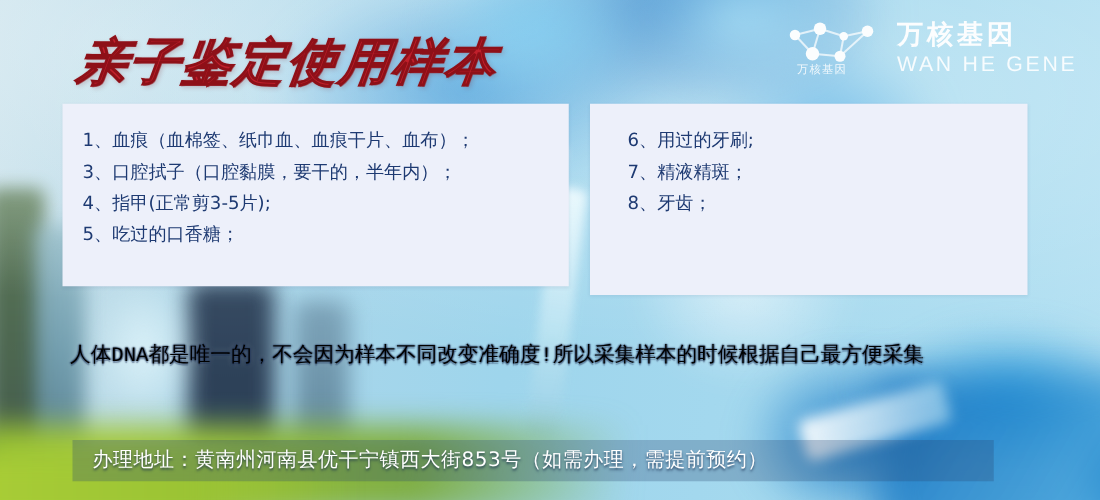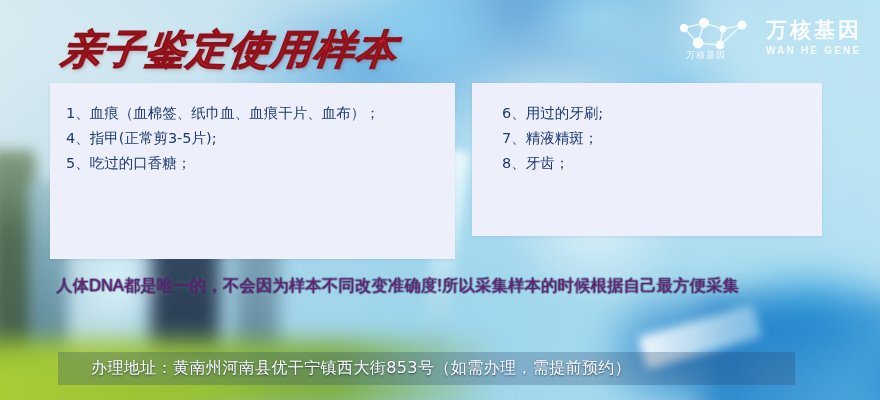--- a/index.html
+++ b/index.html
@@ -139,21 +139,21 @@
     position:absolute;left:8px;bottom:-2px;
     font-size:9px;letter-spacing:1px;color:rgba(255,255,255,.9);
     font-family:"Liberation Sans",sans-serif;white-space:nowrap;
   }
   .logo-words{display:flex;flex-direction:column;line-height:1;}
   .logo-cn{
     font-size:21px;font-weight:bold;color:#ffffff;letter-spacing:3px;
     font-family:"DejaVu Sans","Liberation Sans",sans-serif;
   }
   .logo-en{
-    margin-top:5px;font-size:10px;font-weight:bold;color:rgba(255,255,255,.92);
+    margin-top:5px;font-size:17px;font-weight:normal;color:rgba(255,255,255,.92);
     letter-spacing:2.2px;font-family:"Liberation Sans",sans-serif;
   }
 
   
   .title{
     position:absolute;left:62px;top:22px;
     font-family:"DejaVu Sans","Liberation Sans",sans-serif;
     font-size:40px;font-weight:bold;font-style:italic;
     letter-spacing:2px;white-space:nowrap;
     color:#c0202c;
@@ -164,38 +164,38 @@
       2px 2px 4px rgba(120,20,28,.25);
     transform:skewX(-7deg);
   }
 
   
   .panel{
     position:absolute;top:83px;
     background:#edf0fa;
     box-shadow:0 1px 3px rgba(40,60,110,.10);
   }
-  .panel-left{left:50px;width:405px;height:176px;}
+  .panel-left{left:50px;width:405px;height:146px;}
   .panel-right{left:472px;width:350px;height:153px;}
 
   .list{
     margin:0;padding:18px 0 0 0;list-style:none;
   }
   .list li{
     font-family:"DejaVu Sans","Liberation Sans",sans-serif;
     font-size:14.5px;color:#1e3a72;line-height:25px;white-space:nowrap;
   }
   .panel-left .list li{padding-left:16px;}
   .panel-right .list li{padding-left:30px;}
 
   
   .para{
     position:absolute;left:56px;top:270px;width:800px;
-    font-family:Liberation Sans, sans-serif;
-    font-size:16.5px;line-height:30px;color:#701a75;
+    font-family:Liberation Mono, monospace;
+    font-size:16.5px;line-height:30px;color:#000000;
     text-shadow:
       1px 0 1px rgba(30,50,90,.55),
       -1px 0 1px rgba(30,50,90,.45),
       0 1px 1px rgba(30,50,90,.5),
       0 -1px 1px rgba(30,50,90,.35),
       0 0 5px rgba(255,255,255,.35);
   }
   .para-line{display:block;white-space:nowrap;}
   .para-line.l2{text-indent:0;}
 
@@ -203,21 +203,20 @@
   .addr{
     position:absolute;left:58px;top:352px;width:737px;height:33px;
     background:rgba(40,70,110,.28);
     display:flex;align-items:center;
   }
   .addr-text{
     padding-left:16px;white-space:nowrap;
     font-family:"DejaVu Sans","Liberation Sans",sans-serif;
     font-size:16px;color:#ffffff;letter-spacing:.4px;
     text-shadow:0 1px 2px rgba(20,40,75,.75);
-    margin-left:17px;
   }
 </style>
 </head>
 <body>
 
 <div class="poster">
 
   <div class="bg">
     <div class="bg-layer bg-base"></div>
     <div class="bg-layer bg-glove-top"></div>
@@ -266,20 +265,21 @@
       <span class="logo-cn">万核基因</span>
       <span class="logo-en">WAN HE GENE</span>
     </div>
   </div>
 
   <div class="title">亲子鉴定使用样本</div>
 
   <div class="panel panel-left">
     <ul class="list">
       <li>1、血痕（血棉签、纸巾血、血痕干片、血布）；</li>
+      <li>3、口腔拭子（口腔黏膜，要干的，半年内）；</li>
       <li>4、指甲(正常剪3-5片);</li>
       <li>5、吃过的口香糖；</li>
     </ul>
   </div>
 
   <div class="panel panel-right">
     <ul class="list">
       <li>6、用过的牙刷;</li>
       <li>7、精液精斑；</li>
       <li>8、牙齿；</li>

